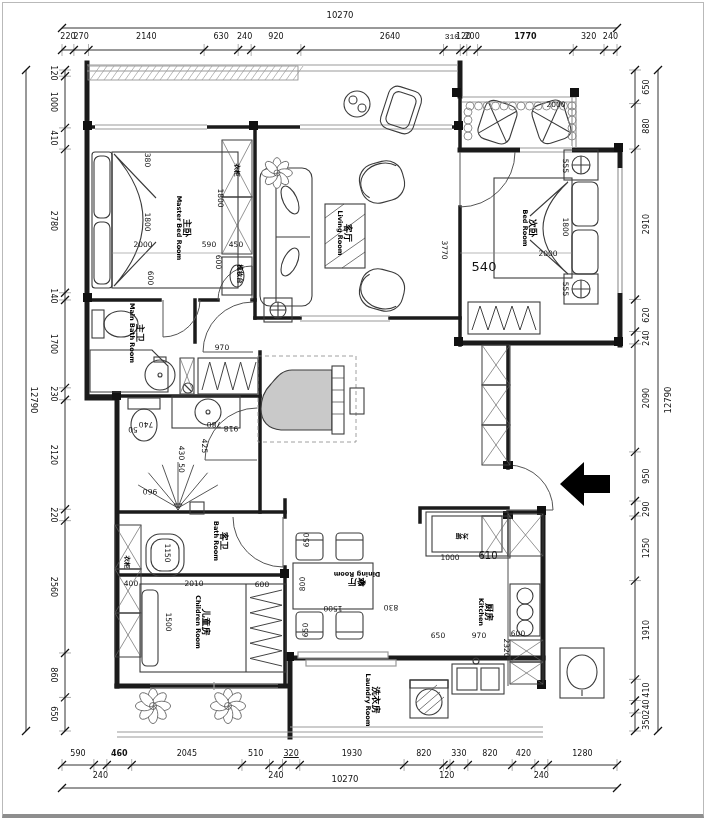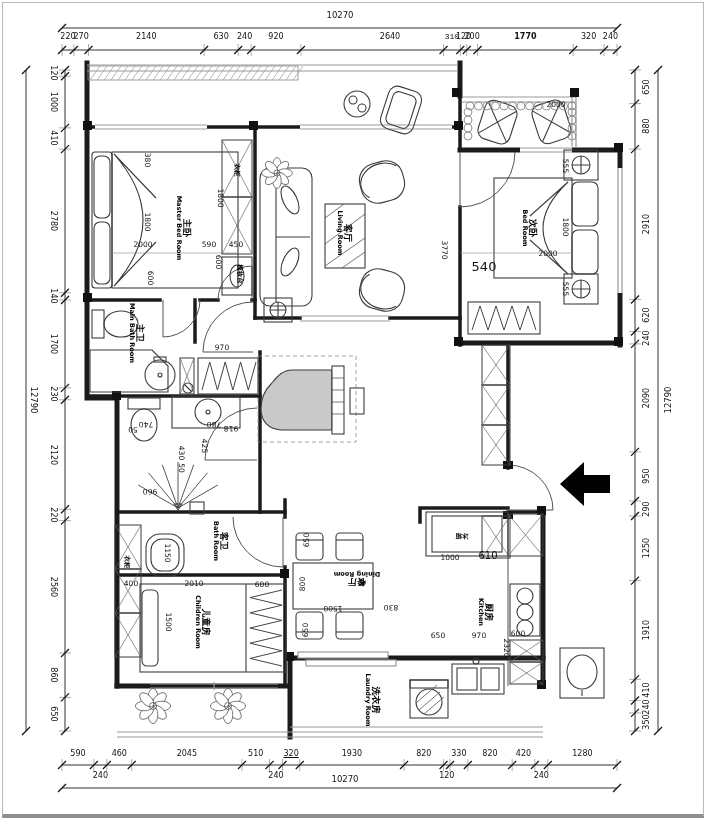--- a/index.html
+++ b/index.html
@@ -560,21 +560,21 @@
       <div class="pd " style="left: 276.002px; top: 37px; transform: translate(-50%, -50%) rotate(0deg);">920</div>
       <div class="pd " style="left: 390px; top: 37px; transform: translate(-50%, -50%) rotate(0deg);">2640</div>
       <div class="pd " style="left: 451.905px; top: 37px; transform: translate(-50%, -50%) rotate(0deg); font-family: Liberation Mono, monospace;">310</div>
       <div class="pd " style="left: 463.524px; top: 37px; transform: translate(-50%, -50%) rotate(0deg);">120</div>
       <div class="pd " style="left: 472.17px; top: 37px; transform: translate(-50%, -50%) rotate(0deg);">200</div>
       <div class="pd " style="left: 525.401px; top: 37px; transform: translate(-50%, -50%) rotate(0deg); font-weight: bold;">1770</div>
       <div class="pd " style="left: 588.629px; top: 37px; transform: translate(-50%, -50%) rotate(0deg);">320</div>
       <div class="pd " style="left: 610.515px; top: 37px; transform: translate(-50%, -50%) rotate(0deg);">240</div>
       <div class="pd " style="left: 77.9421px; top: 754px; transform: translate(-50%, -50%) rotate(0deg);">590</div>
       <div class="pd " style="left: 100.369px; top: 776px; transform: translate(-50%, -50%) rotate(0deg);">240</div>
-      <div class="pd " style="left: 119.283px; top: 754px; transform: translate(-50%, -50%) rotate(0deg);">460</div>
+      <div class="pd " style="left: 119.283px; top: 754px; transform: translate(-50%, -50%) rotate(0deg); font-weight: bold;">460</div>
       <div class="pd " style="left: 186.834px; top: 754px; transform: translate(-50%, -50%) rotate(0deg);">2045</div>
       <div class="pd " style="left: 255.737px; top: 754px; transform: translate(-50%, -50%) rotate(0deg);">510</div>
       <div class="pd " style="left: 276.002px; top: 776px; transform: translate(-50%, -50%) rotate(0deg);">240</div>
       <div class="pd " style="left: 291.133px; top: 754px; transform: translate(-50%, -50%) rotate(0deg); text-decoration: underline;">320</div>
       <div class="pd " style="left: 351.929px; top: 754px; transform: translate(-50%, -50%) rotate(0deg);">1930</div>
       <div class="pd " style="left: 423.804px; top: 754px; transform: translate(-50%, -50%) rotate(0deg);">820</div>
       <div class="pd " style="left: 446.771px; top: 776px; transform: translate(-50%, -50%) rotate(0deg);">120</div>
       <div class="pd " style="left: 458.93px; top: 754px; transform: translate(-50%, -50%) rotate(0deg);">330</div>
       <div class="pd " style="left: 490.004px; top: 754px; transform: translate(-50%, -50%) rotate(0deg);">820</div>
       <div class="pd " style="left: 523.509px; top: 754px; transform: translate(-50%, -50%) rotate(0deg);">420</div>

